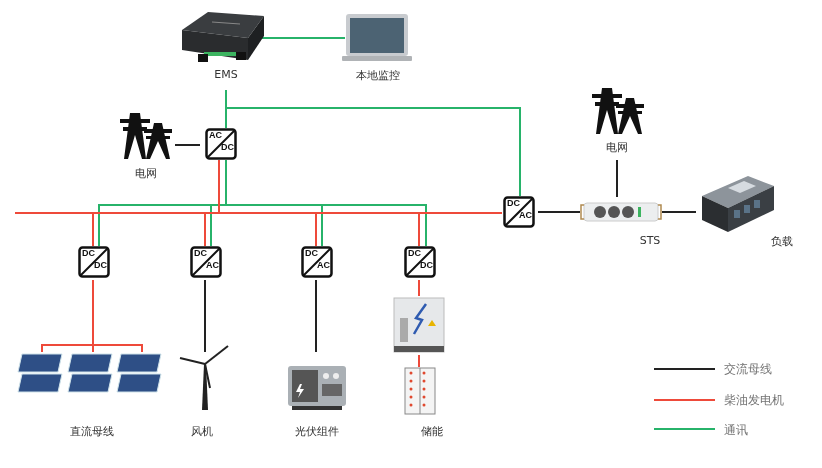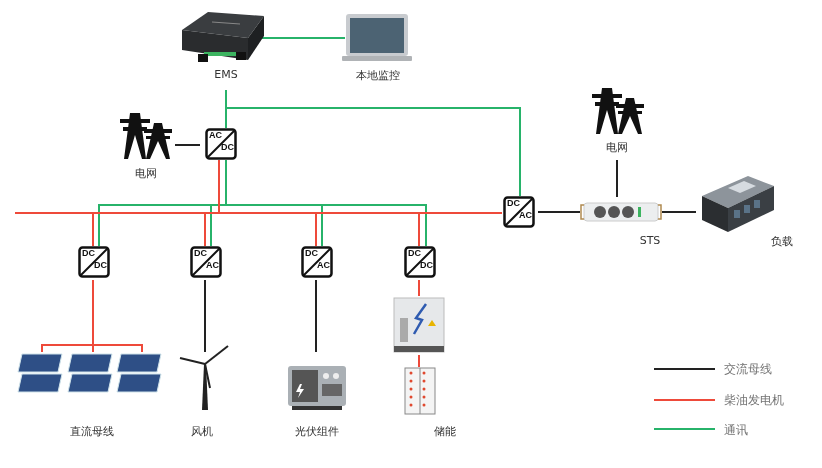--- a/index.html
+++ b/index.html
@@ -225,20 +225,20 @@
         <circle cx="7" cy="30" r="1.5"></circle>
         <circle cx="7" cy="38" r="1.5"></circle>
         <circle cx="20" cy="6" r="1.5"></circle>
         <circle cx="20" cy="14" r="1.5"></circle>
         <circle cx="20" cy="22" r="1.5"></circle>
         <circle cx="20" cy="30" r="1.5"></circle>
         <circle cx="20" cy="38" r="1.5"></circle>
       </g>
     <line x1="16" y1="1" x2="16" y2="47" stroke="#888"></line>
   </svg>
-  <div class="lbl" style="left:445px;top:424px">储能</div>
+  <div class="lbl" style="left:432px;top:424px">储能</div>
 
   <div>
     <div class="leg-lbl" style="left:724px;top:361px">交流母线</div>
     <div class="leg-lbl" style="left:724px;top:392px">柴油发电机</div>
     <div class="leg-lbl" style="left:724px;top:422px">通讯</div>
   </div>
 </div>
 
 </body></html>

